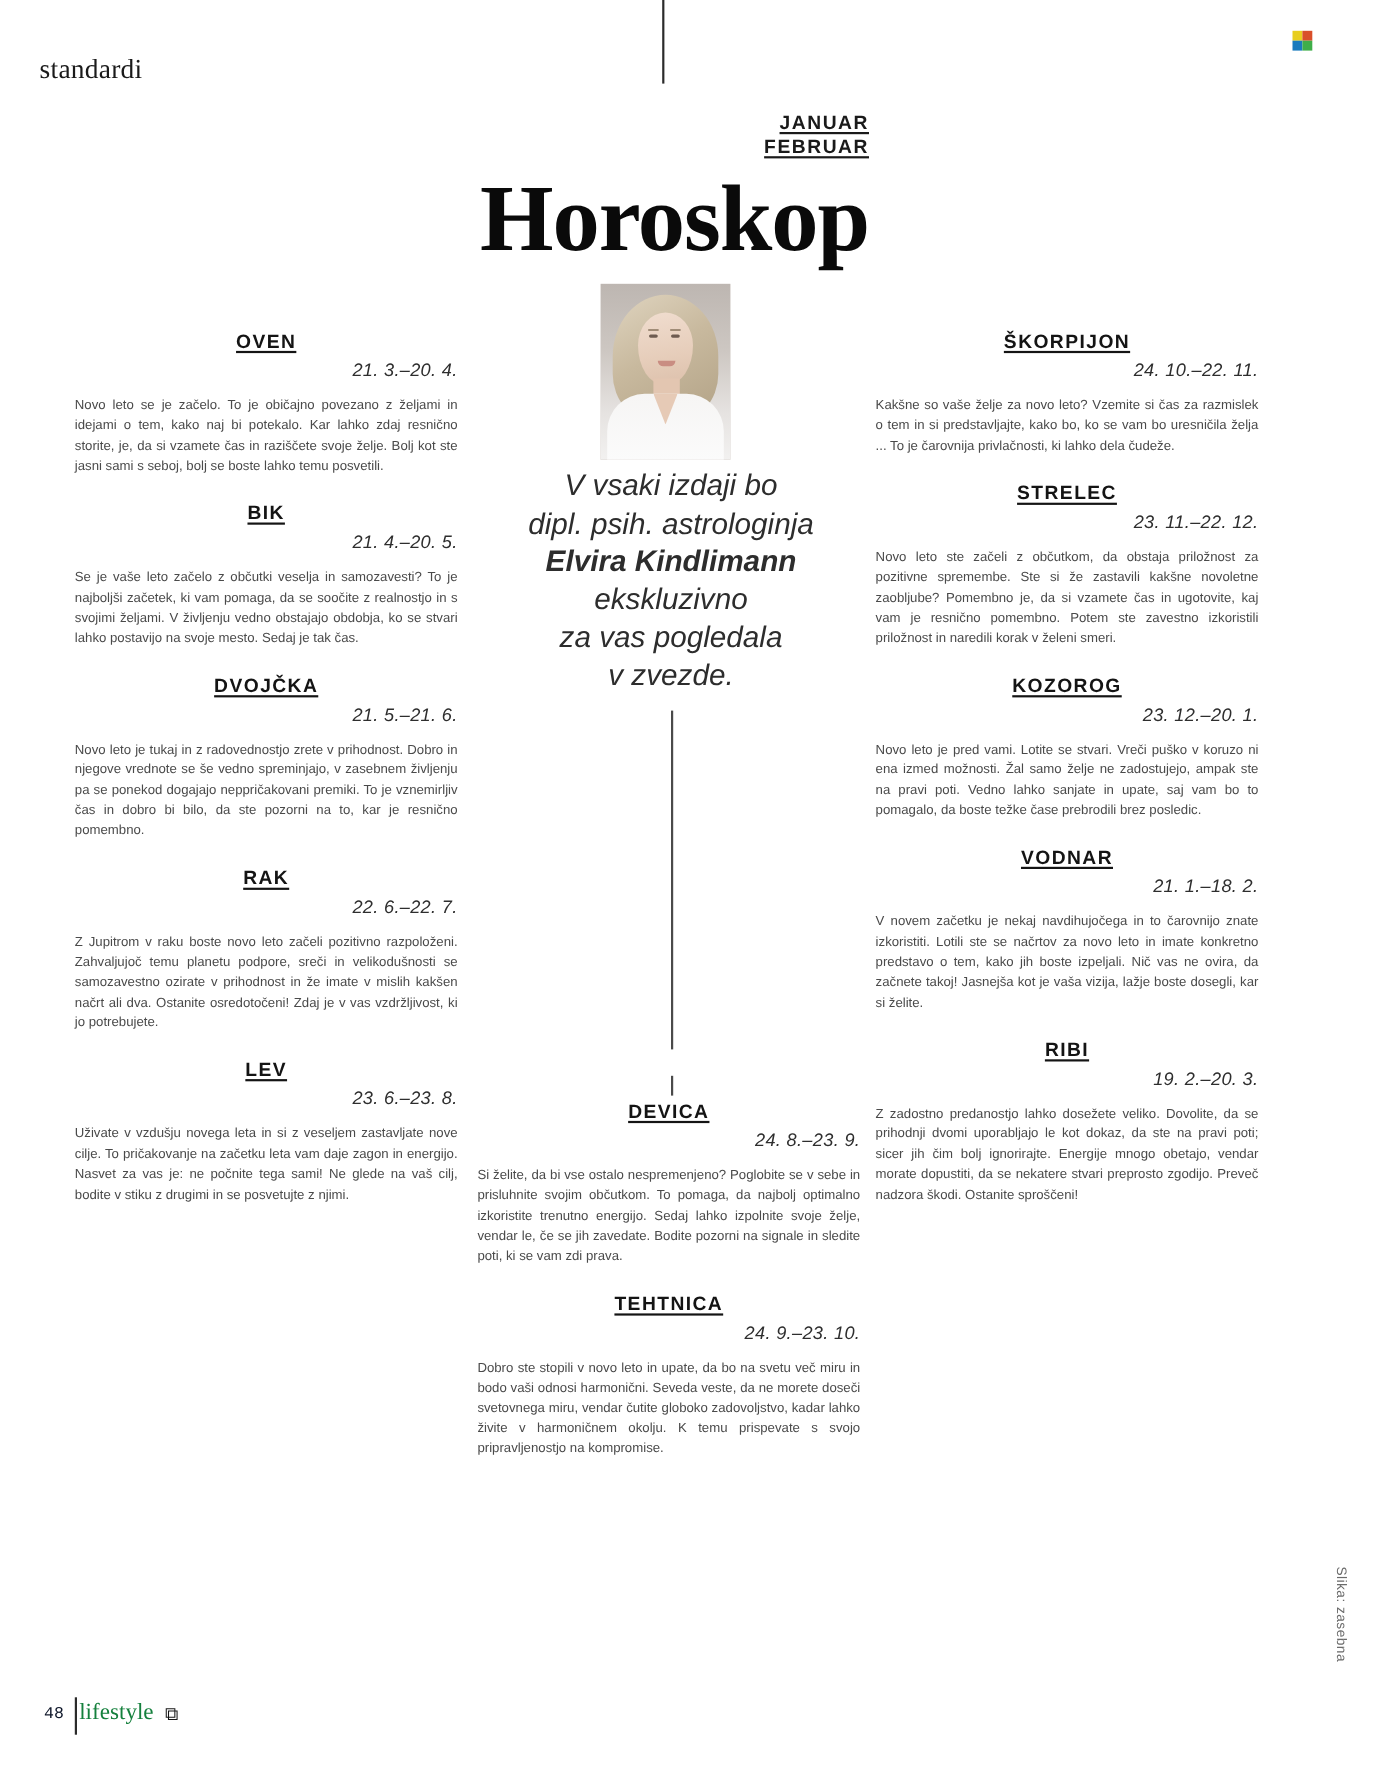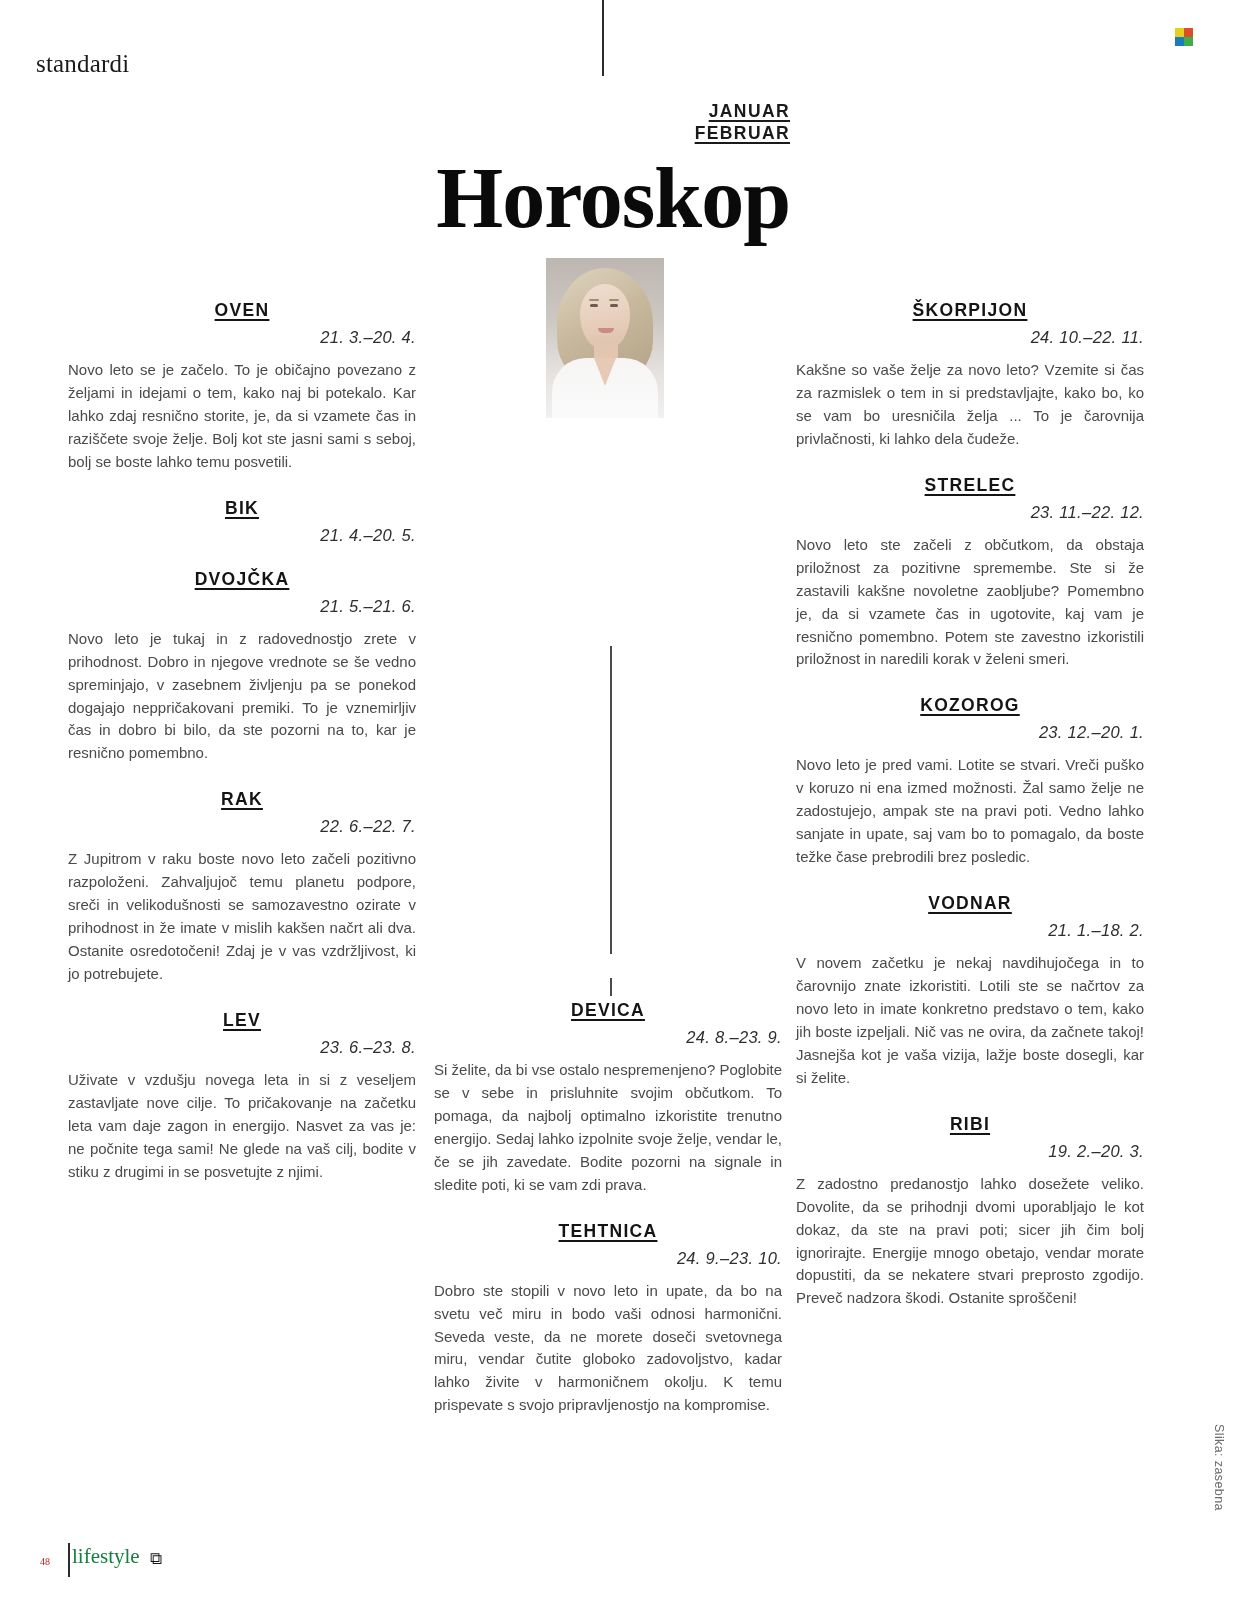--- a/index.html
+++ b/index.html
@@ -204,35 +204,35 @@
     text-align: right;
     font-style: italic;
     font-size: 16.5px;
     color: #2e2e2e;
     letter-spacing: 0.3px;
     margin-bottom: 4px;
   }
   .sign-text {
     text-align: justify;
     text-justify: inter-word;
-    font-size: 15px;
+    font-size: 12px;
     line-height: 1.53;
     color: #4a4a4a;
     hyphens: auto;
     margin-top: 12px;
   }
 
   
   .folio {
     position: absolute;
     left: 40px;
     bottom: 54px;
-    font-size: 10px;
-    color: #b91c1c;
-    font-family: Liberation Serif, serif;
+    font-size: 15px;
+    color: #0f172a;
+    font-family: Liberation Mono, monospace;
   }
   .footer-rule {
     position: absolute;
     left: 68px;
     bottom: 44px;
     width: 2px;
     height: 34px;
     background: #2b2b2b;
   }
   .footer-brand {
@@ -291,33 +291,42 @@
       <div class="p-brow r"></div>
       <div class="p-eye l"></div>
       <div class="p-eye r"></div>
       <div class="p-mouth"></div>
       <div class="p-neck"></div>
       <div class="p-shirt"></div>
       <div class="p-shirt-v"></div>
     </div>
   </div>
 
+  <div class="blurb">
+    <div>V vsaki izdaji bo</div>
+    <div>dipl. psih. astrologinja</div>
+    <div class="name">Elvira Kindlimann</div>
+    <div>ekskluzivno</div>
+    <div>za vas pogledala</div>
+    <div>v zvezde.</div>
+  </div>
 
   <div class="mid-rule"></div>
   <div class="mid-rule-2"></div>
 
   <div class="col col-left">
     <div class="sign">
       <div class="sign-name">OVEN</div>
       <div class="sign-dates">21. 3.–20. 4.</div>
       <div class="sign-text">Novo leto se je začelo. To je običajno povezano z željami in idejami o tem, kako naj bi potekalo. Kar lahko zdaj resnično storite, je, da si vzamete čas in raziščete svoje želje. Bolj kot ste jasni sami s seboj, bolj se boste lahko temu posvetili.</div>
     </div>
     <div class="sign">
       <div class="sign-name">BIK</div>
       <div class="sign-dates">21. 4.–20. 5.</div>
+      <div class="sign-text">Se je vaše leto začelo z občutki veselja in samozavesti? To je najboljši začetek, ki vam pomaga, da se soočite z realnostjo in s svojimi željami. V življenju vedno obstajajo obdobja, ko se stvari lahko postavijo na svoje mesto. Sedaj je tak čas.</div>
     </div>
     <div class="sign">
       <div class="sign-name">DVOJČKA</div>
       <div class="sign-dates">21. 5.–21. 6.</div>
       <div class="sign-text">Novo leto je tukaj in z radovednostjo zrete v prihodnost. Dobro in njegove vrednote se še vedno spreminjajo, v zasebnem življenju pa se ponekod dogajajo neppričakovani premiki. To je vznemirljiv čas in dobro bi bilo, da ste pozorni na to, kar je resnično pomembno.</div>
     </div>
     <div class="sign">
       <div class="sign-name">RAK</div>
       <div class="sign-dates">22. 6.–22. 7.</div>
       <div class="sign-text">Z Jupitrom v raku boste novo leto začeli pozitivno razpoloženi. Zahvaljujoč temu planetu podpore, sreči in velikodušnosti se samozavestno ozirate v prihodnost in že imate v mislih kakšen načrt ali dva. Ostanite osredotočeni! Zdaj je v vas vzdržljivost, ki jo potrebujete.</div>

